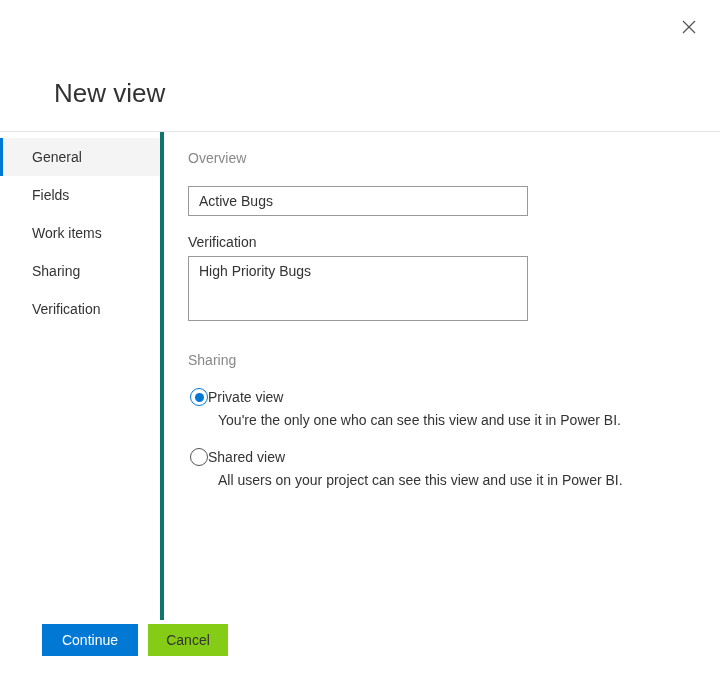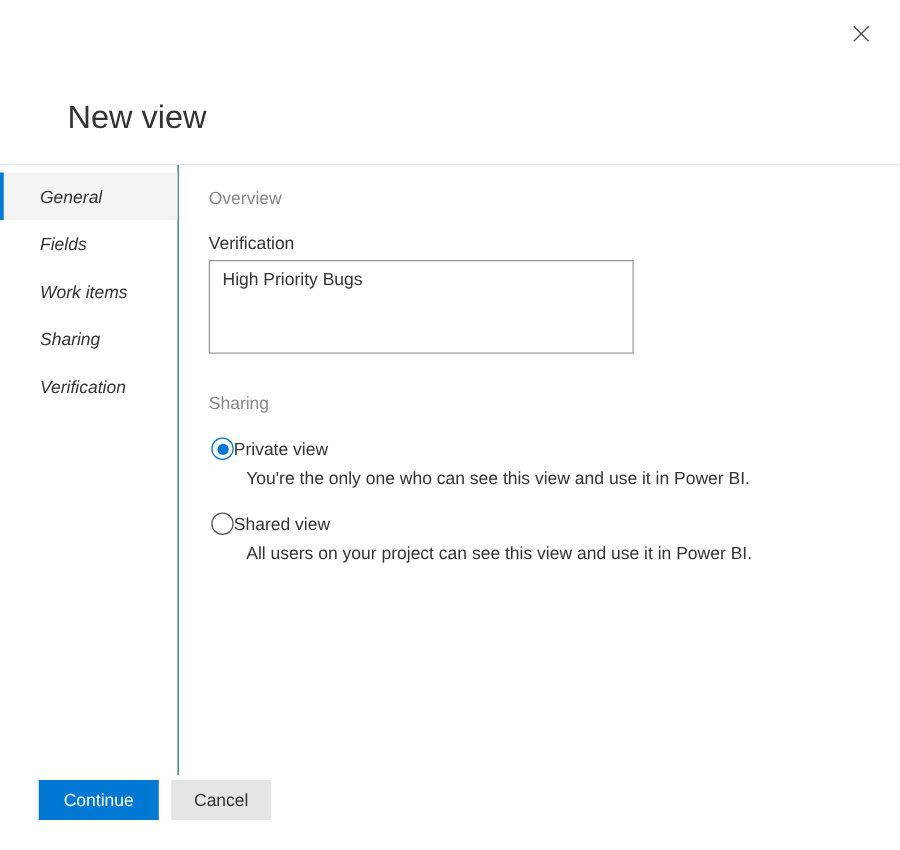--- a/index.html
+++ b/index.html
@@ -30,25 +30,24 @@
     .hr {
       border: none;
       border-top: 1px solid #e5e5e5;
       margin: 0;
     }
     .body {
       display: flex;
       height: 488px;
     }
     .sidebar {
-      width: 143px;
+      width: 164px;
       padding-top: 6px;
-      border-right: 1px solid #0f766e;
+      border-right: 4px solid #0f766e;
       position: relative;
-      font-style: italic;
     }
     .sidebar-item {
       padding: 11px 0 11px 32px;
       cursor: pointer;
       color: #333;
       font-size: 14px;
       position: relative;
     }
     .sidebar-item.active {
       background: #f4f4f4;
@@ -82,21 +81,21 @@
     .text-input, .textarea {
       width: 340px;
       border: 1px solid #999;
       padding: 6px 10px;
       font-family: inherit;
       font-size: 14px;
       color: #333;
       background: #fff;
     }
     .text-input { height: 30px; }
-    .textarea { height: 75px; resize: none; }
+    .textarea { height: 65px; resize: none; }
     .sharing-section { margin-top: 28px; }
     .radio-row {
       display: flex;
       align-items: center;
       gap: 0;
       margin: 14px 0 6px 2px;
       cursor: pointer;
     }
     .radio {
       width: 18px; height: 18px;
@@ -115,40 +114,40 @@
       border-radius: 50%;
     }
     .radio-label { font-size: 14px; color: #333; }
     .radio-desc {
       margin: 6px 0 20px 30px;
       font-size: 14px;
       color: #333;
     }
     .footer {
       position: absolute;
-      left: 31px;
+      left: 42px;
       bottom: 24px;
       display: flex;
       gap: 10px;
     }
     .btn {
       height: 32px;
       padding: 0 16px;
       border: none;
       font-family: inherit;
       font-size: 14px;
       cursor: pointer;
     }
     .btn-primary {
       background: #0078d4;
       color: #fff;
       min-width: 96px;
     }
     .btn-secondary {
-      background: #e5e5e5;
+      background: #84cc16;
       color: #333;
       min-width: 80px;
     }
   </style>
 </head>
 <body>
 
 <div class="close-btn">
   <span>
     <svg viewBox="0 0 14 14" stroke="#555" stroke-width="1.2">
@@ -177,20 +176,21 @@
     </div>
     <div class="sidebar-item">
       <span>Verification</span>
     </div>
   </nav>
 
   <section class="panel">
     <div class="section-heading">Overview</div>
 
     <div class="field">
+      <input class="text-input" type="text" value="Active Bugs" style="">
     </div>
 
     <div class="field">
       <label class="field-label">Verification</label>
       <textarea class="textarea" style="">High Priority Bugs</textarea>
     </div>
 
     <div class="sharing-section">
       <div class="section-heading">Sharing</div>
 

